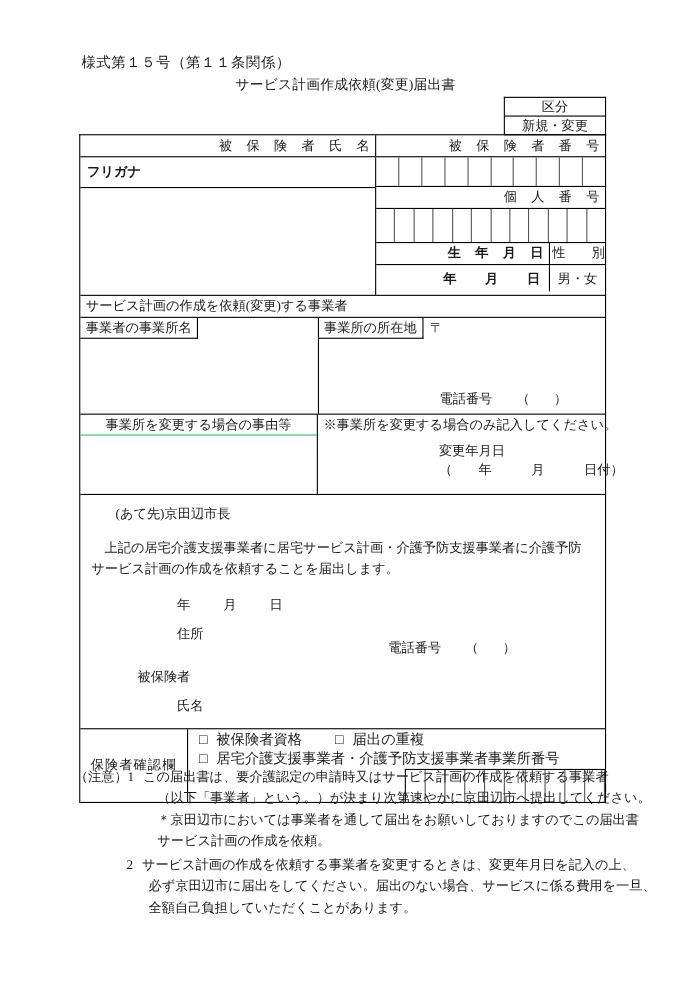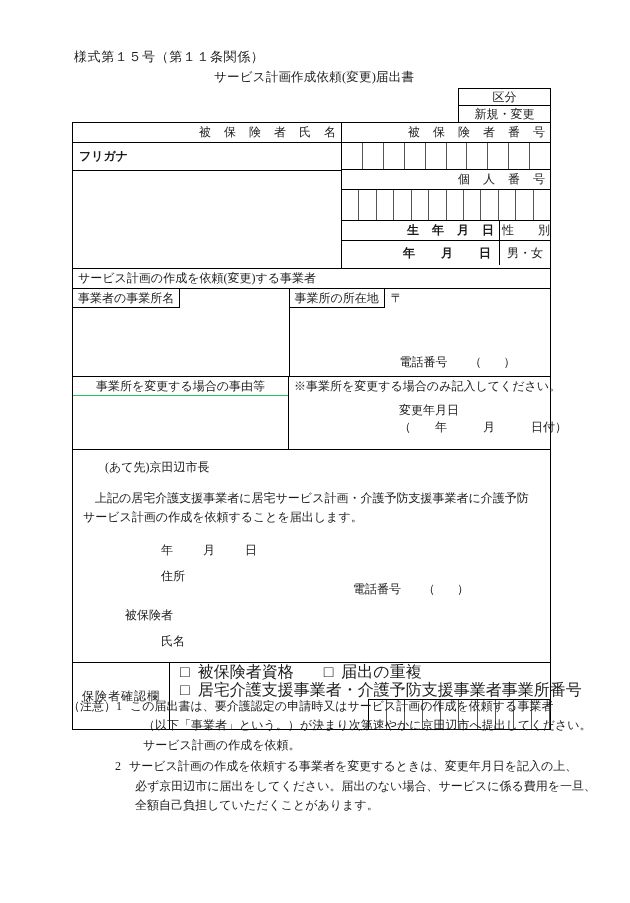--- a/index.html
+++ b/index.html
@@ -232,21 +232,21 @@
     transform: translateY(-50%);
     text-align: center;
     font-size: 12px;
     letter-spacing: 1px;
   }
   .conf-body { width: 381px; position: relative; height: 66px; }
   .chk-line {
     padding-left: 10px;
     height: 18px;
     line-height: 18px;
-    font-size: 16px;
+    font-size: 13px;
     white-space: nowrap;
   }
   .chk { margin-right: 8px; }
   .chk-line .second { margin-left: 30px; }
   .office-grid {
     position: absolute;
     right: 0;
     bottom: 0;
     width: 182px;
     height: 30px;
@@ -428,20 +428,21 @@
 
   </div>
 
   <div class="notes">
     <div class="note-item">
       <span class="note-mark">（注意）</span>
       <span class="note-mark">1</span>
       <span class="note-body" style="margin-left:8px">
         <div>この届出書は、要介護認定の申請時又はサービス計画の作成を依頼する事業者</div>
         <div class="n2-indent">（以下「事業者」という。）が決まり次第速やかに京田辺市へ提出してください。</div>
+        <div class="star n2-indent">＊京田辺市においては事業者を通して届出をお願いしておりますのでこの届出書</div>
         <div class="n2-indent">サービス計画の作成を依頼。</div>
       </span>
     </div>
     <div class="note-item n2" style="margin-left:47px">
       <span class="note-mark">2</span>
       <span class="note-body" style="margin-left:8px">
         <div>サービス計画の作成を依頼する事業者を変更するときは、変更年月日を記入の上、</div>
         <div style="margin-left:6px">必ず京田辺市に届出をしてください。届出のない場合、サービスに係る費用を一旦、</div>
         <div style="margin-left:6px">全額自己負担していただくことがあります。</div>
       </span>

